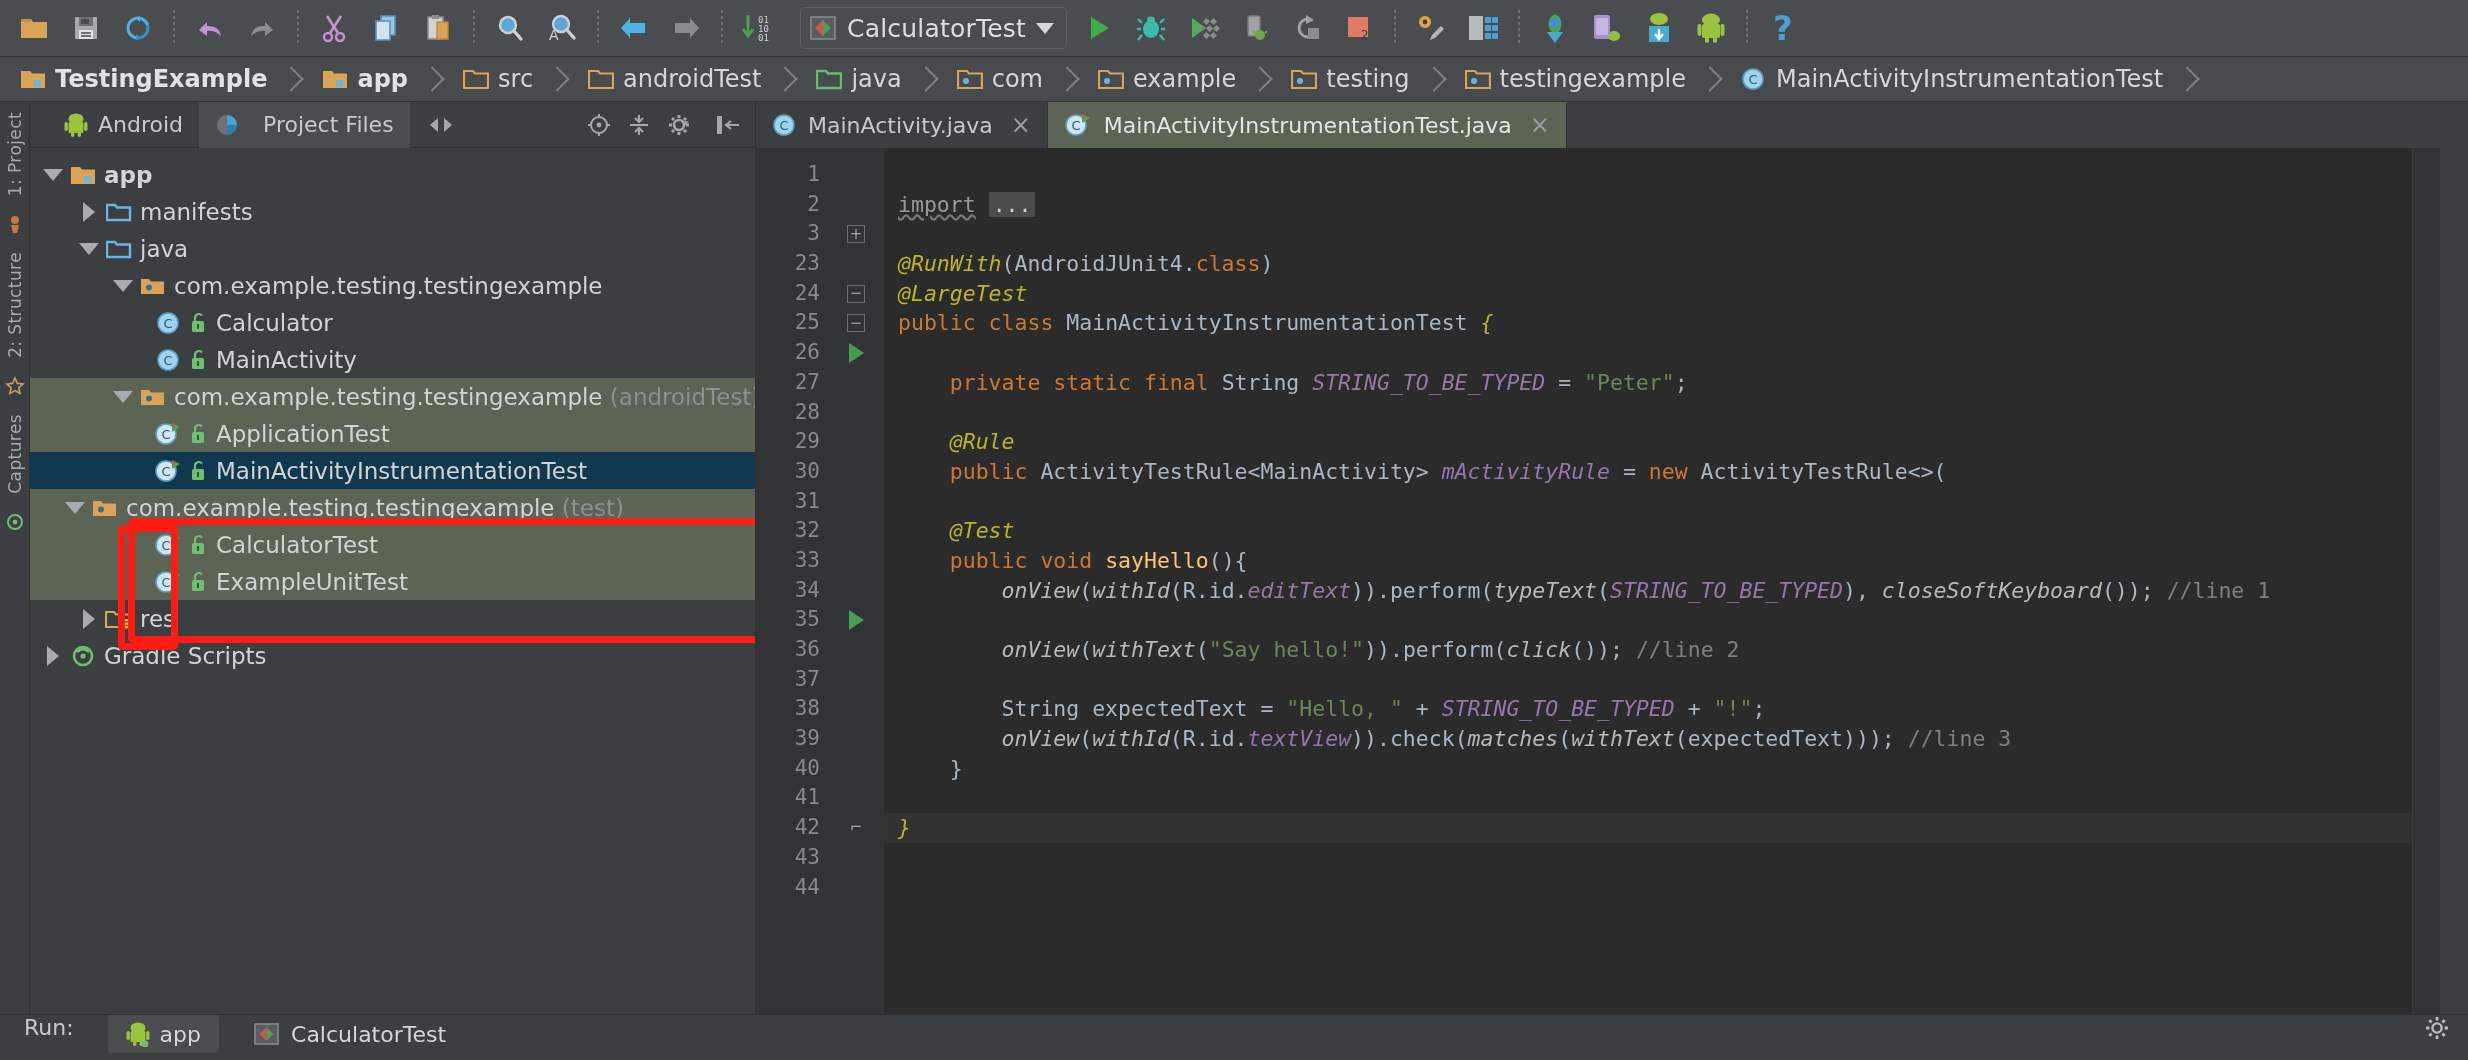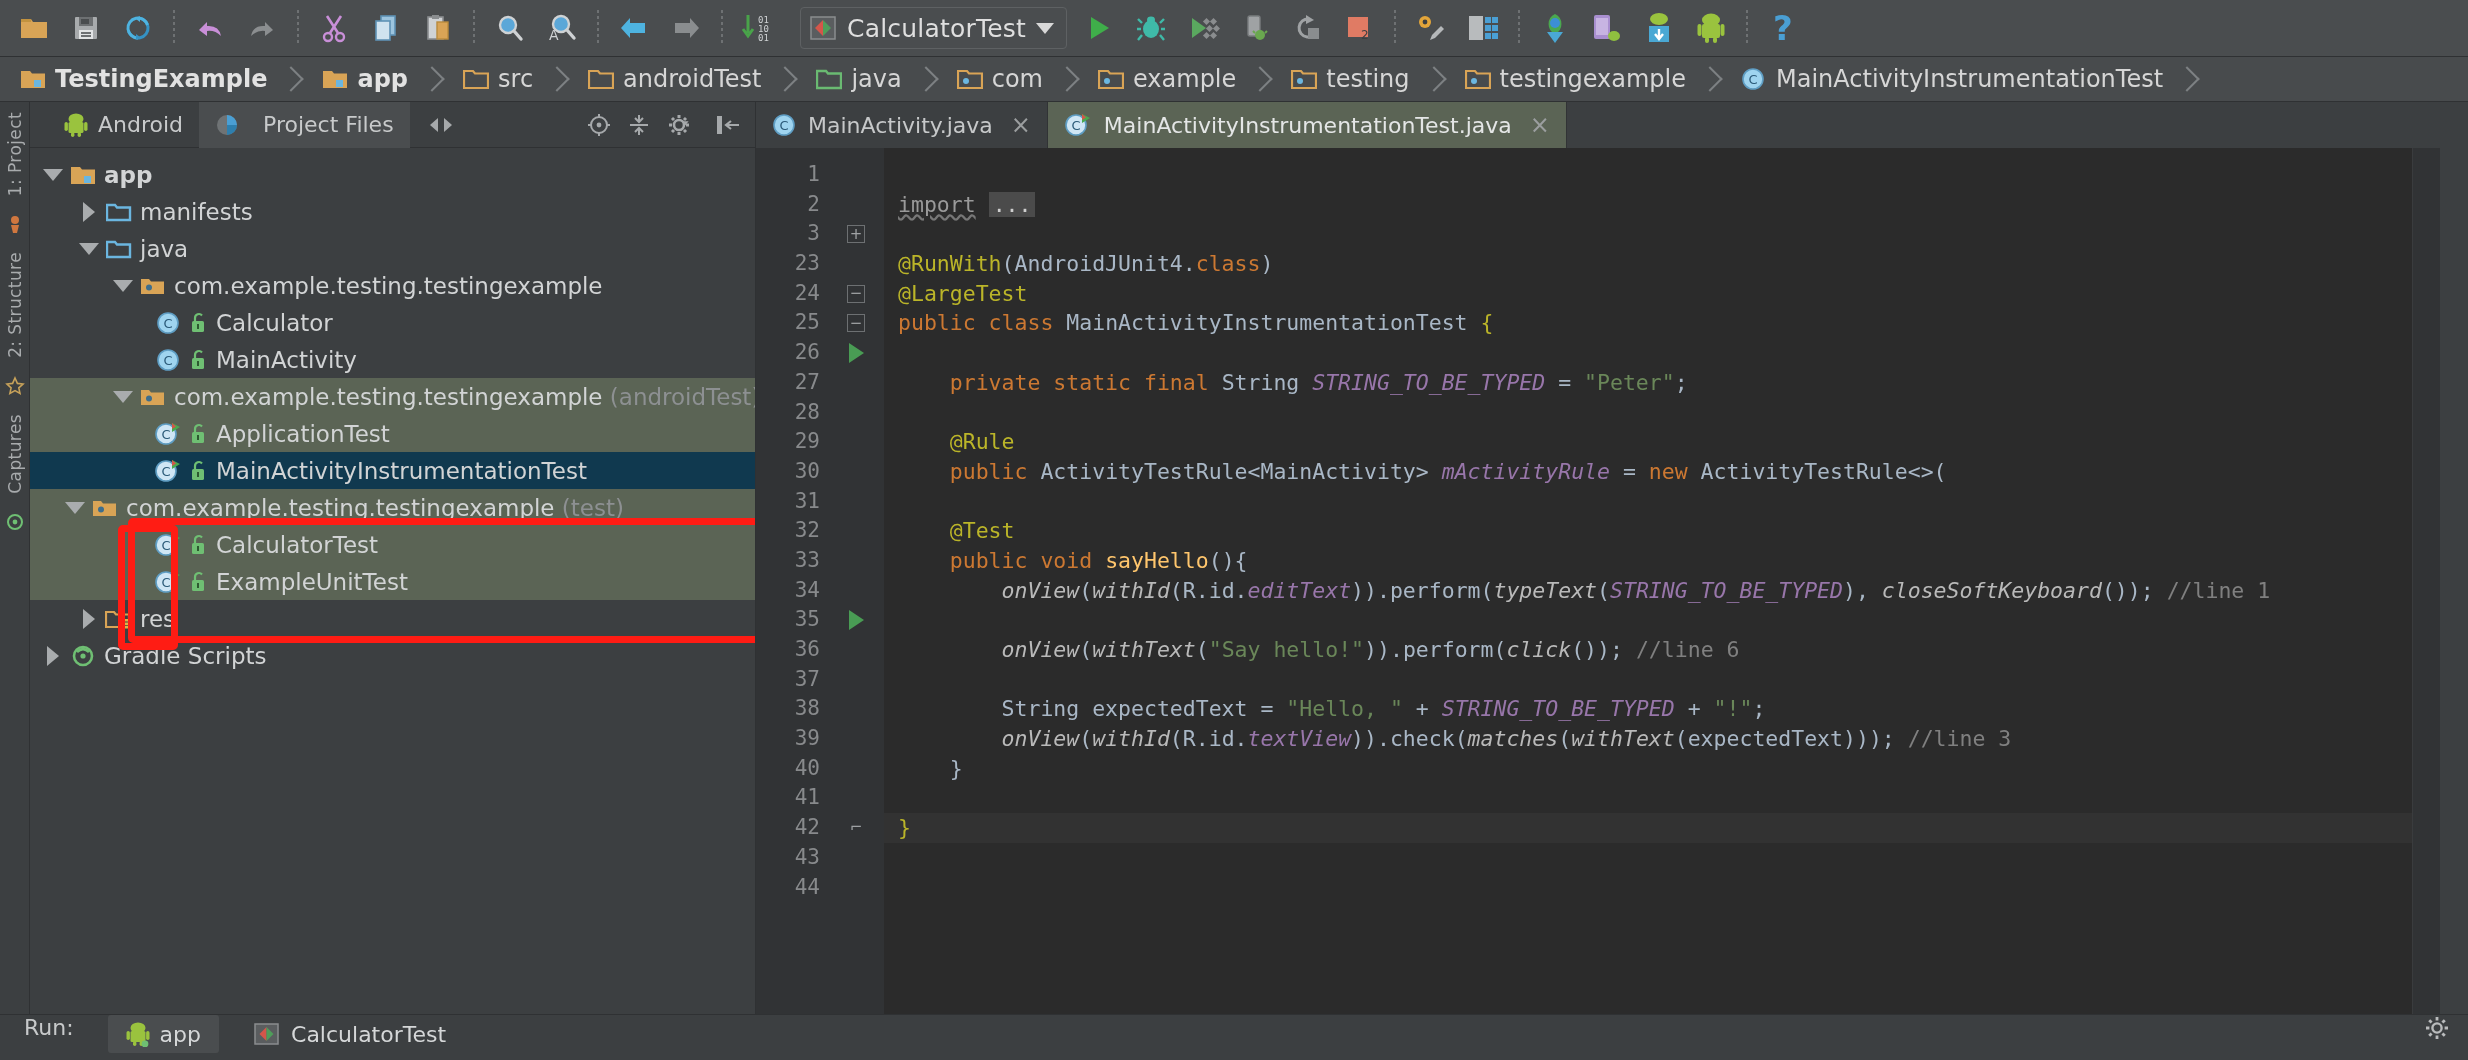--- a/index.html
+++ b/index.html
@@ -95,21 +95,21 @@
     align-items:center; justify-content:center; color:#9fa2a4; font-size:15px;
     line-height:1; background:#313335; }
   .runtri { width:0;height:0;border-top:10px solid transparent;border-bottom:10px solid transparent;
     border-left:15px solid #499c54; }
 
   .codewrap { flex:1; position:relative; overflow:hidden; padding-top:12px;
     font-family:"DejaVu Sans Mono", monospace; font-size:21.5px; }
   .cl { height:29.7px; line-height:29.7px; white-space:pre; padding-left:14px; }
   .cl.lastline { background:#323232; }
   .k  { color:#cc7832; }      
-  .ann{ color:#bbb529; }      
+  .ann{ color:#bbb529;font-style:italic; }      
   .str{ color:#6a8759; }      
   .fld{ color:#9876aa; font-style:italic; }
   .mth{ color:#ffc66d; }
   .cmt{ color:#808080; }
   .pln{ color:#a9b7c6; }
   .sf { color:#b9b9b9; font-style:italic; }
   .imp{ color:#9a9a9a; text-decoration:underline; text-decoration-style:wavy;
         text-decoration-color:#777; }
   .impdots { background:#4b4b4b; color:#cfcfcf; padding:0 4px; }
 
@@ -883,21 +883,21 @@
         <div class="cl"> </div>
         <div class="cl">    <span class="k">private static final</span> <span class="pln">String </span><span class="fld">STRING_TO_BE_TYPED</span><span class="pln"> = </span><span class="str">"Peter"</span><span class="pln">;</span></div>
         <div class="cl"> </div>
         <div class="cl">    <span class="ann">@Rule</span></div>
         <div class="cl">    <span class="k">public</span> <span class="pln">ActivityTestRule&lt;MainActivity&gt; </span><span class="fld">mActivityRule</span><span class="pln"> = </span><span class="k">new</span><span class="pln"> ActivityTestRule&lt;&gt;(</span></div>
         <div class="cl"> </div>
         <div class="cl">    <span class="ann">@Test</span></div>
         <div class="cl">    <span class="k">public void</span> <span class="mth">sayHello</span><span class="pln">(){</span></div>
         <div class="cl">        <span class="sf">onView</span><span class="pln">(</span><span class="sf">withId</span><span class="pln">(R.id.</span><span class="fld">editText</span><span class="pln">)).perform(</span><span class="sf">typeText</span><span class="pln">(</span><span class="fld">STRING_TO_BE_TYPED</span><span class="pln">), </span><span class="sf">closeSoftKeyboard</span><span class="pln">());</span> <span class="cmt">//line 1</span></div>
         <div class="cl"> </div>
-        <div class="cl">        <span class="sf">onView</span><span class="pln">(</span><span class="sf">withText</span><span class="pln">(</span><span class="str">"Say hello!"</span><span class="pln">)).perform(</span><span class="sf">click</span><span class="pln">());</span> <span class="cmt">//line 6</span></div>
+        <div class="cl">        <span class="sf">onView</span><span class="pln">(</span><span class="sf">withText</span><span class="pln">(</span><span class="str">"Say hello!"</span><span class="pln">)).perform(</span><span class="sf">click</span><span class="pln">());</span> <span class="cmt">//line 2</span></div>
         <div class="cl"> </div>
         <div class="cl">        <span class="pln">String expectedText = </span><span class="str">"Hello, "</span><span class="pln"> + </span><span class="fld">STRING_TO_BE_TYPED</span><span class="pln"> + </span><span class="str">"!"</span><span class="pln">;</span></div>
         <div class="cl">        <span class="sf">onView</span><span class="pln">(</span><span class="sf">withId</span><span class="pln">(R.id.</span><span class="fld">textView</span><span class="pln">)).check(</span><span class="sf">matches</span><span class="pln">(</span><span class="sf">withText</span><span class="pln">(expectedText)));</span> <span class="cmt">//line 3</span></div>
         <div class="cl">    <span class="pln">}</span></div>
         <div class="cl"> </div>
         <div class="cl lastline"><span class="ann">}</span></div>
       </div>
 
       <div class="rightstrip"></div>
       <div class="scrollcol"></div>

